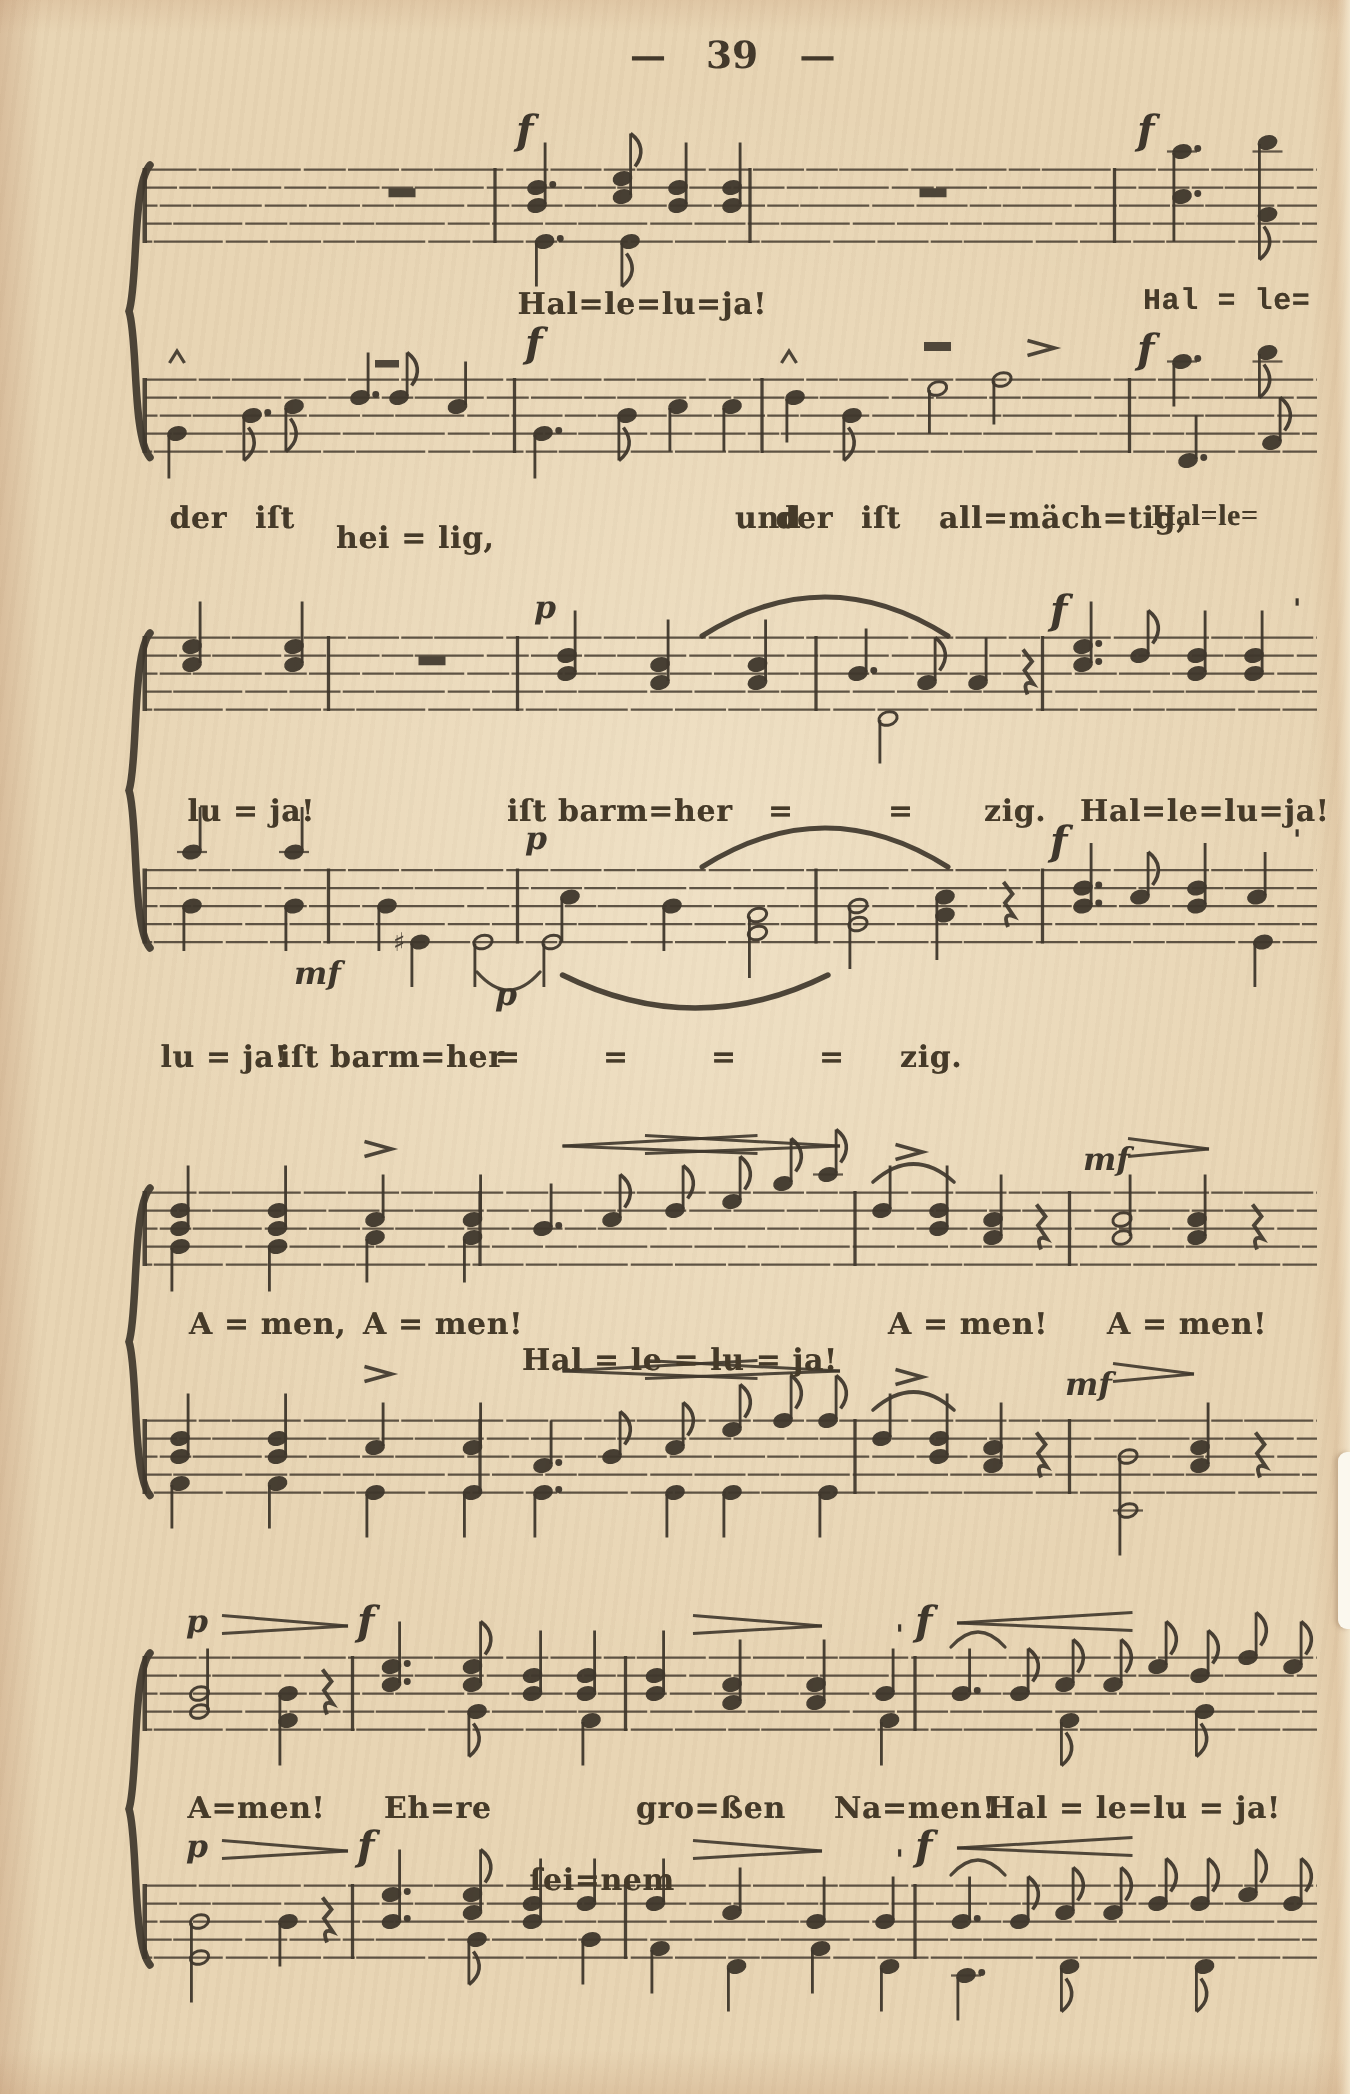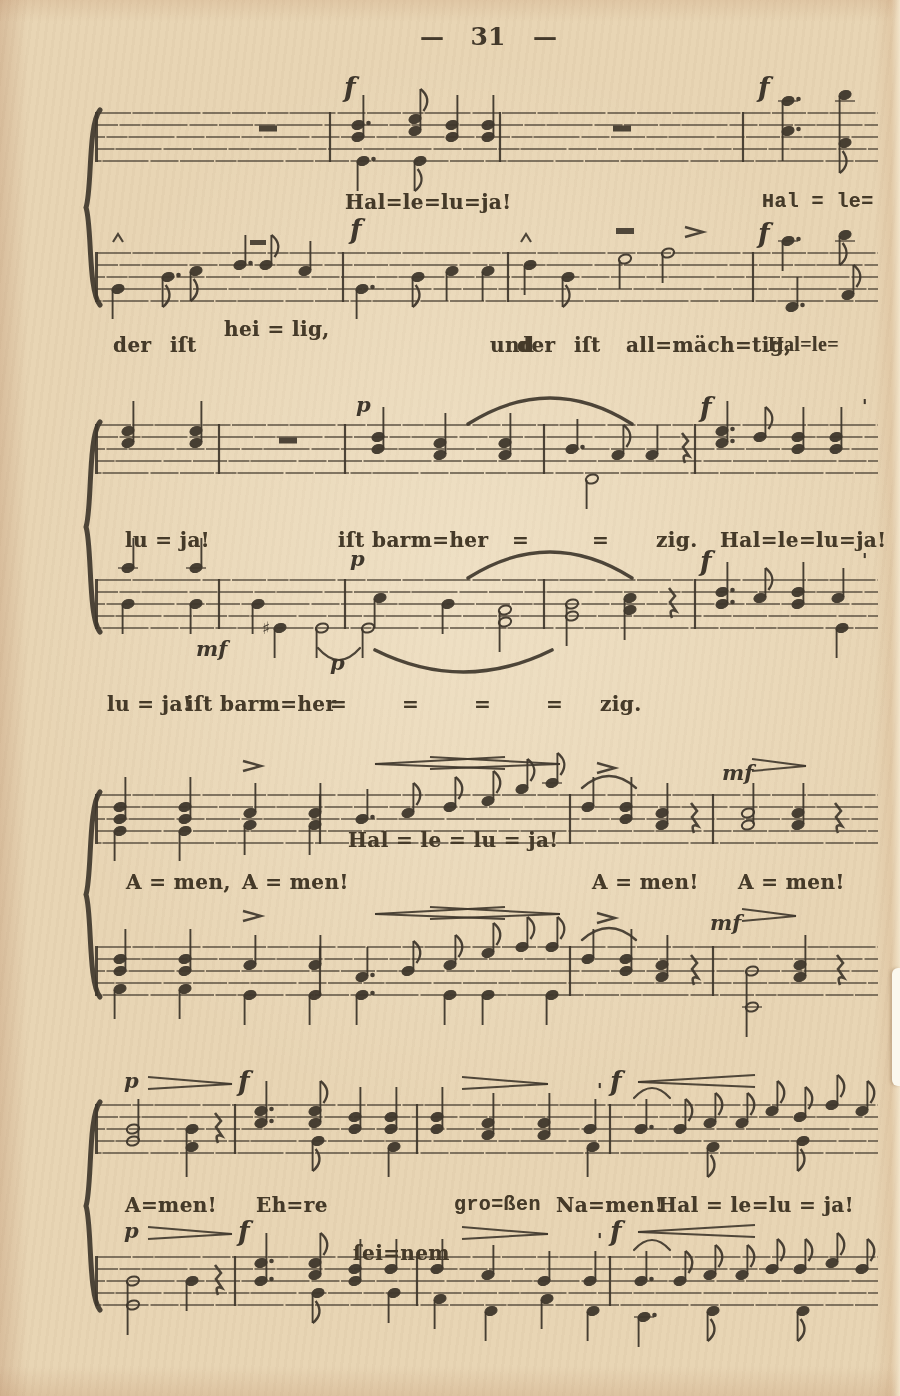--- a/index.html
+++ b/index.html
@@ -32,21 +32,21 @@
   .dyn.f{font-size:27px;}
   .dyn.m{font-size:21px;}
   .dyn.s{font-size:18px;font-style:normal;}
 </style>
 </head>
 <body>
 
 <div class="page">
   <div class="hdr">
     <span class="dash">—</span>
-    <span class="num">31</span>
+    <span class="num">39</span>
     <span class="dash">—</span>
   </div>
 
   <svg class="score" id="score" width="900" height="1396" viewBox="0 0 900 1396">
       <path d="M 100 110 C 88 124, 92 189.5, 86 207.5
                  C 92 225.5, 88 291, 100 305" stroke="#3f372c" stroke-width="5" fill="none" stroke-linecap="round" opacity="0.92"></path>
       <line x1="97" y1="113" x2="878" y2="113" stroke="#4b4134" stroke-width="1.5" stroke-dasharray="34 1.5 21 1 46 2 28 1.5" stroke-dashoffset="0" opacity="0.88"></line>
       <line x1="97" y1="125" x2="878" y2="125" stroke="#4b4134" stroke-width="1.5" stroke-dasharray="34 1.5 21 1 46 2 28 1.5" stroke-dashoffset="13" opacity="0.88"></line>
       <line x1="97" y1="137" x2="878" y2="137" stroke="#4b4134" stroke-width="1.5" stroke-dasharray="34 1.5 21 1 46 2 28 1.5" stroke-dashoffset="26" opacity="0.88"></line>
       <line x1="97" y1="149" x2="878" y2="149" stroke="#4b4134" stroke-width="1.5" stroke-dasharray="34 1.5 21 1 46 2 28 1.5" stroke-dashoffset="39" opacity="0.88"></line>
@@ -599,48 +599,48 @@
       <line x1="638" y1="1232" x2="755" y2="1225" stroke="#3f372c" stroke-width="2" opacity="0.9"></line>
       <line x1="638" y1="1232" x2="755" y2="1237" stroke="#3f372c" stroke-width="2" opacity="0.9"></line>
       <path d="M 634 1250 Q 652 1230 670 1250" stroke="#3f372c" stroke-width="2.2" fill="none" opacity="0.92" stroke-linecap="round"></path>
     </svg>
 
   <div id="texts">
       <span class="lyr" style="left: 345px; top: 190px;">Hal=le=lu=ja!</span>
       <span class="lyr" style="left: 762px; top: 190px; font-family: Liberation Mono, monospace;">Hal = le=</span>
       <span class="lyr" style="left: 113px; top: 333px;">der</span>
       <span class="lyr" style="left: 170px; top: 333px;">iſt</span>
-      <span class="lyr" style="left: 224px; top: 317px;">hei = lig,</span>
+      <span class="lyr" style="left: 224px; top: 346px;">hei = lig,</span>
       <span class="lyr" style="left: 490px; top: 333px;">und</span>
       <span class="lyr" style="left: 517px; top: 333px;">der</span>
       <span class="lyr" style="left: 574px; top: 333px;">iſt</span>
       <span class="lyr" style="left: 626px; top: 333px;">all=mäch=tig,</span>
       <span class="lyr" style="left: 768px; top: 333px; font-family: Liberation Serif, serif;">Hal=le=</span>
       <span class="lyr" style="left: 125px; top: 528px;">lu = ja!</span>
       <span class="lyr" style="left: 338px; top: 528px;">iſt barm=her</span>
       <span class="lyr" style="left: 512px; top: 528px;">=</span>
       <span class="lyr" style="left: 592px; top: 528px;">=</span>
       <span class="lyr" style="left: 656px; top: 528px;">zig.</span>
       <span class="lyr" style="left: 720px; top: 528px;">Hal=le=lu=ja!</span>
       <span class="lyr" style="left: 107px; top: 692px;">lu = ja!</span>
       <span class="lyr" style="left: 186px; top: 692px;">iſt barm=her</span>
       <span class="lyr" style="left: 330px; top: 692px;">=</span>
       <span class="lyr" style="left: 402px; top: 692px;">=</span>
       <span class="lyr" style="left: 474px; top: 692px;">=</span>
       <span class="lyr" style="left: 546px; top: 692px;">=</span>
       <span class="lyr" style="left: 600px; top: 692px;">zig.</span>
       <span class="lyr" style="left: 126px; top: 870px;">A = men,</span>
       <span class="lyr" style="left: 242px; top: 870px;">A = men!</span>
-      <span class="lyr" style="left: 348px; top: 828px; text-align: center;">Hal = le = lu = ja!</span>
+      <span class="lyr" style="left: 348px; top: 894px; text-align: center;">Hal = le = lu = ja!</span>
       <span class="lyr" style="left: 592px; top: 870px;">A = men!</span>
       <span class="lyr" style="left: 738px; top: 870px;">A = men!</span>
       <span class="lyr" style="left: 125px; top: 1193px;">A=men!</span>
       <span class="lyr" style="left: 256px; top: 1193px;">Eh=re</span>
       <span class="lyr" style="left: 353px; top: 1193px; margin-top: 48px;">ſei=nem</span>
-      <span class="lyr" style="left: 454px; top: 1193px; font-family: Liberation Mono, monospace;">gro=ßen</span>
+      <span class="lyr" style="left: 424px; top: 1193px;">gro=ßen</span>
       <span class="lyr" style="left: 556px; top: 1193px;">Na=men!</span>
       <span class="lyr" style="left: 658px; top: 1193px;">Hal = le=lu = ja!</span>
       <span class="dyn f" style="left: 344px; top: 72px;">f</span>
       <span class="dyn f" style="left: 758px; top: 72px;">f</span>
       <span class="dyn f" style="left: 350px; top: 214px;">f</span>
       <span class="dyn f" style="left: 758px; top: 218px;">f</span>
       <span class="dyn m" style="left: 356px; top: 392px;">p</span>
       <span class="dyn f" style="left: 700px; top: 392px;">f</span>
       <span class="dyn s" style="left: 862px; top: 396px;">'</span>
       <span class="dyn m" style="left: 350px; top: 546px;">p</span>

